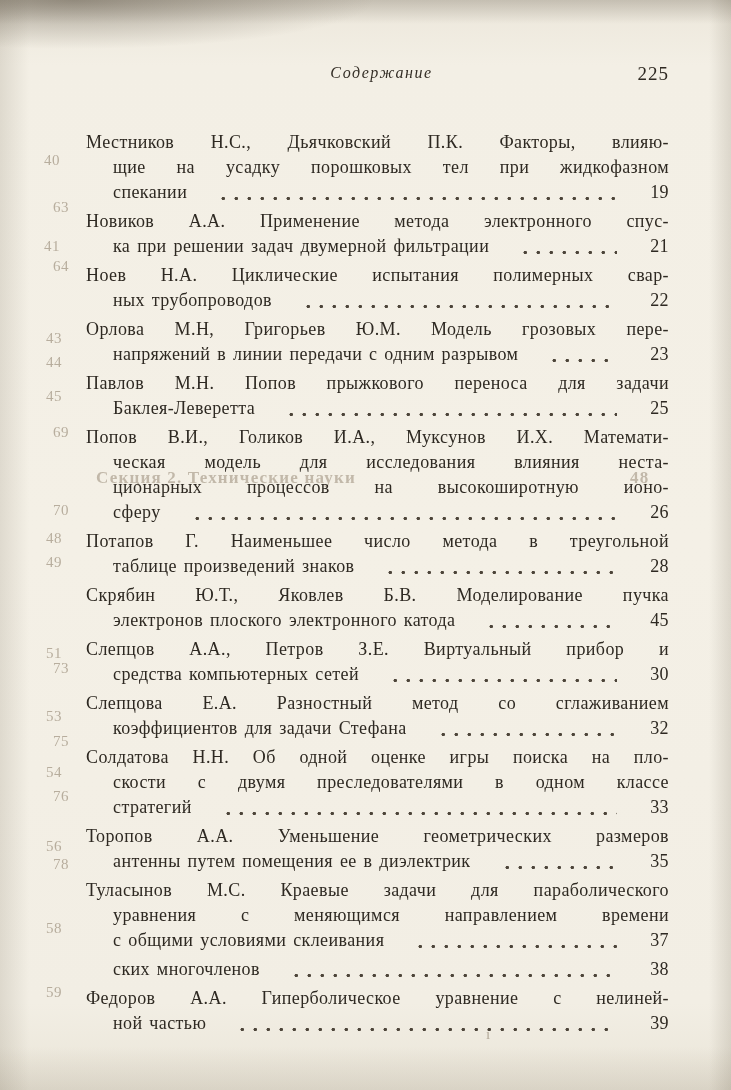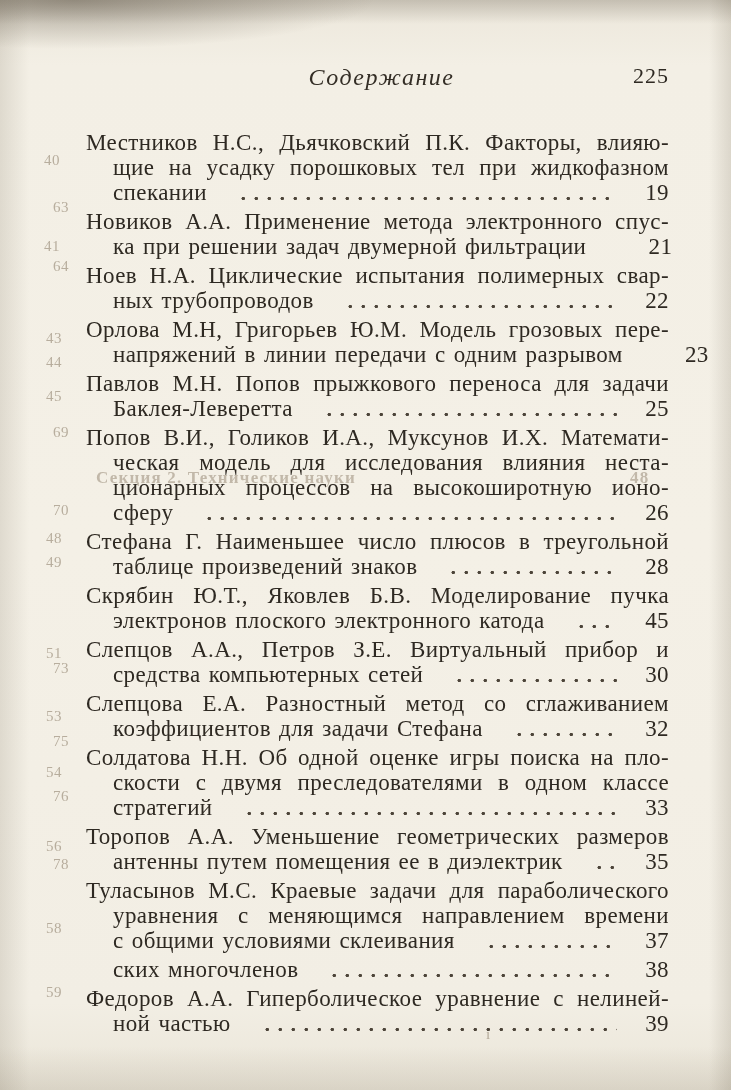--- a/index.html
+++ b/index.html
@@ -40,29 +40,29 @@
   }
   .content {
     position: absolute;
     left: 86px; right: 62px; top: 64px;
   }
   .header { position: relative; height: 26px; margin-bottom: 40px; }
   .header .title {
     position: absolute; left: 8px; right: 0;
     text-align: center;
     font-style: italic;
-    font-size: 24px;
+    font-size: 16px;
     letter-spacing: 1.5px;
     color: #342e26;
   }
   .header .pageno {
     position: absolute; right: 0; top: -1px;
-    font-size: 22px; letter-spacing: 1px;
-  }
-  .toc { font-size: 23px; line-height: 25px; letter-spacing: 0.4px; word-spacing: 2px; }
+    font-size: 19px; letter-spacing: 1px;
+  }
+  .toc { font-size: 18px; line-height: 25px; letter-spacing: 0.4px; word-spacing: 2px; }
   .entry { margin-bottom: 4px; }
   .line {
     text-align: justify;
     text-align-last: justify;
     -moz-text-align-last: justify;
   }
   .line.cont { padding-left: 27px; }
   .line.last {
     display: flex;
     align-items: center;
@@ -165,21 +165,21 @@
           <div class="line"><span class="txt">Попов В.И., Голиков И.А., Муксунов И.Х. Математи-</span></div>
           <div class="line cont"><span class="txt">ческая модель для исследования влияния неста-</span></div>
           <div class="line cont"><span class="txt">ционарных процессов на высокоширотную ионо-</span></div>
           <div class="line cont last">
             <span class="txt">сферу</span>
             <span class="dots"></span>
             <span class="pg">26</span>
           </div>
         </div>
         <div class="entry">
-          <div class="line"><span class="txt">Стефана Г. Наименьшее число плюсов в треугольной</span></div>
+          <div class="line"><span class="txt">Потапов Г. Наименьшее число метода в треугольной</span></div>
           <div class="line cont last">
             <span class="txt">таблице произведений знаков</span>
             <span class="dots"></span>
             <span class="pg">28</span>
           </div>
         </div>
         <div class="entry">
           <div class="line"><span class="txt">Скрябин Ю.Т., Яковлев Б.В. Моделирование пучка</span></div>
           <div class="line cont last">
             <span class="txt">электронов плоского электронного катода</span>

